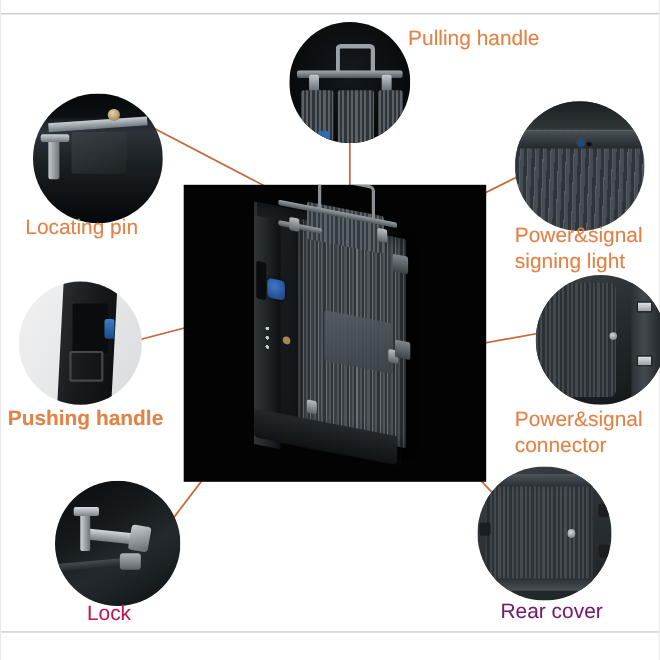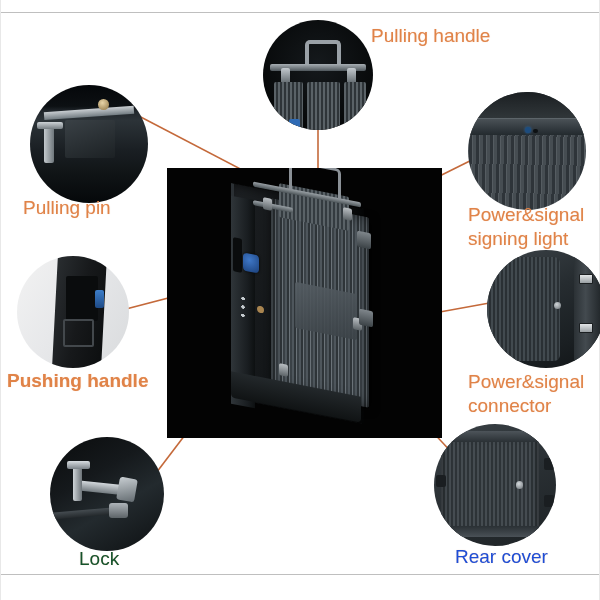--- a/index.html
+++ b/index.html
@@ -541,21 +541,21 @@
     <div class="cab-base"></div>
   </div>
 
   <div class="callout" style="left: 30px; top: 85px; width: 118px; height: 118px;">
     <div class="art art-locating">
       <div class="clamp"></div>
       <div class="clamp2"></div>
       <div class="block"></div>
     </div>
   </div>
-  <div class="label" style="left: 23px; top: 196px; color: rgb(224, 131, 72);">Pulling pin</div>
+  <div class="label" style="left: 23px; top: 196px; color: rgb(224, 131, 72);">Locating pin</div>
 
   <div class="callout" style="left: 17px; top: 256px; width: 112px; height: 112px;">
     <div class="art art-pushing">
       <div class="column"></div>
       <div class="recess"></div>
       <div class="grip"></div>
       <div class="blue"></div>
     </div>
   </div>
   <div class="label" style="left: 7px; top: 369px; color: rgb(224, 131, 72); font-weight: bold;">Pushing handle</div>
@@ -563,21 +563,21 @@
   <div class="callout" style="left: 50px; top: 437px; width: 114px; height: 114px;">
     <div class="art art-lock">
       <div class="ledge"></div>
       <div class="shaft"></div>
       <div class="tee"></div>
       <div class="tee-top"></div>
       <div class="head"></div>
       <div class="cap"></div>
     </div>
   </div>
-  <div class="label" style="left: 79px; top: 547px; color: #14532d;">Lock</div>
+  <div class="label" style="left: 79px; top: 547px; color: #be185d;">Lock</div>
 
   <div class="callout" style="left: 263px; top: 20px; width: 110px; height: 110px;">
     <div class="art art-pulling">
       <div class="handle"></div>
       <div class="railbar"></div>
       <div class="knobp p1"></div>
       <div class="knobp p2"></div>
       <div class="fin f1"></div>
       <div class="fin f2"></div>
       <div class="fin f3"></div>
@@ -613,15 +613,15 @@
     <div class="art art-rear">
       <div class="plate"></div>
       <div class="topband"></div>
       <div class="botband"></div>
       <div class="screw"></div>
       <div class="tab t1"></div>
       <div class="tab t2"></div>
       <div class="tab t3"></div>
     </div>
   </div>
-  <div class="label" style="left: 455px; top: 545px; color: #1d4ed8;">Rear cover</div>
+  <div class="label" style="left: 455px; top: 545px; color: #701a75;">Rear cover</div>
 
 </div>
 
 </body></html>

